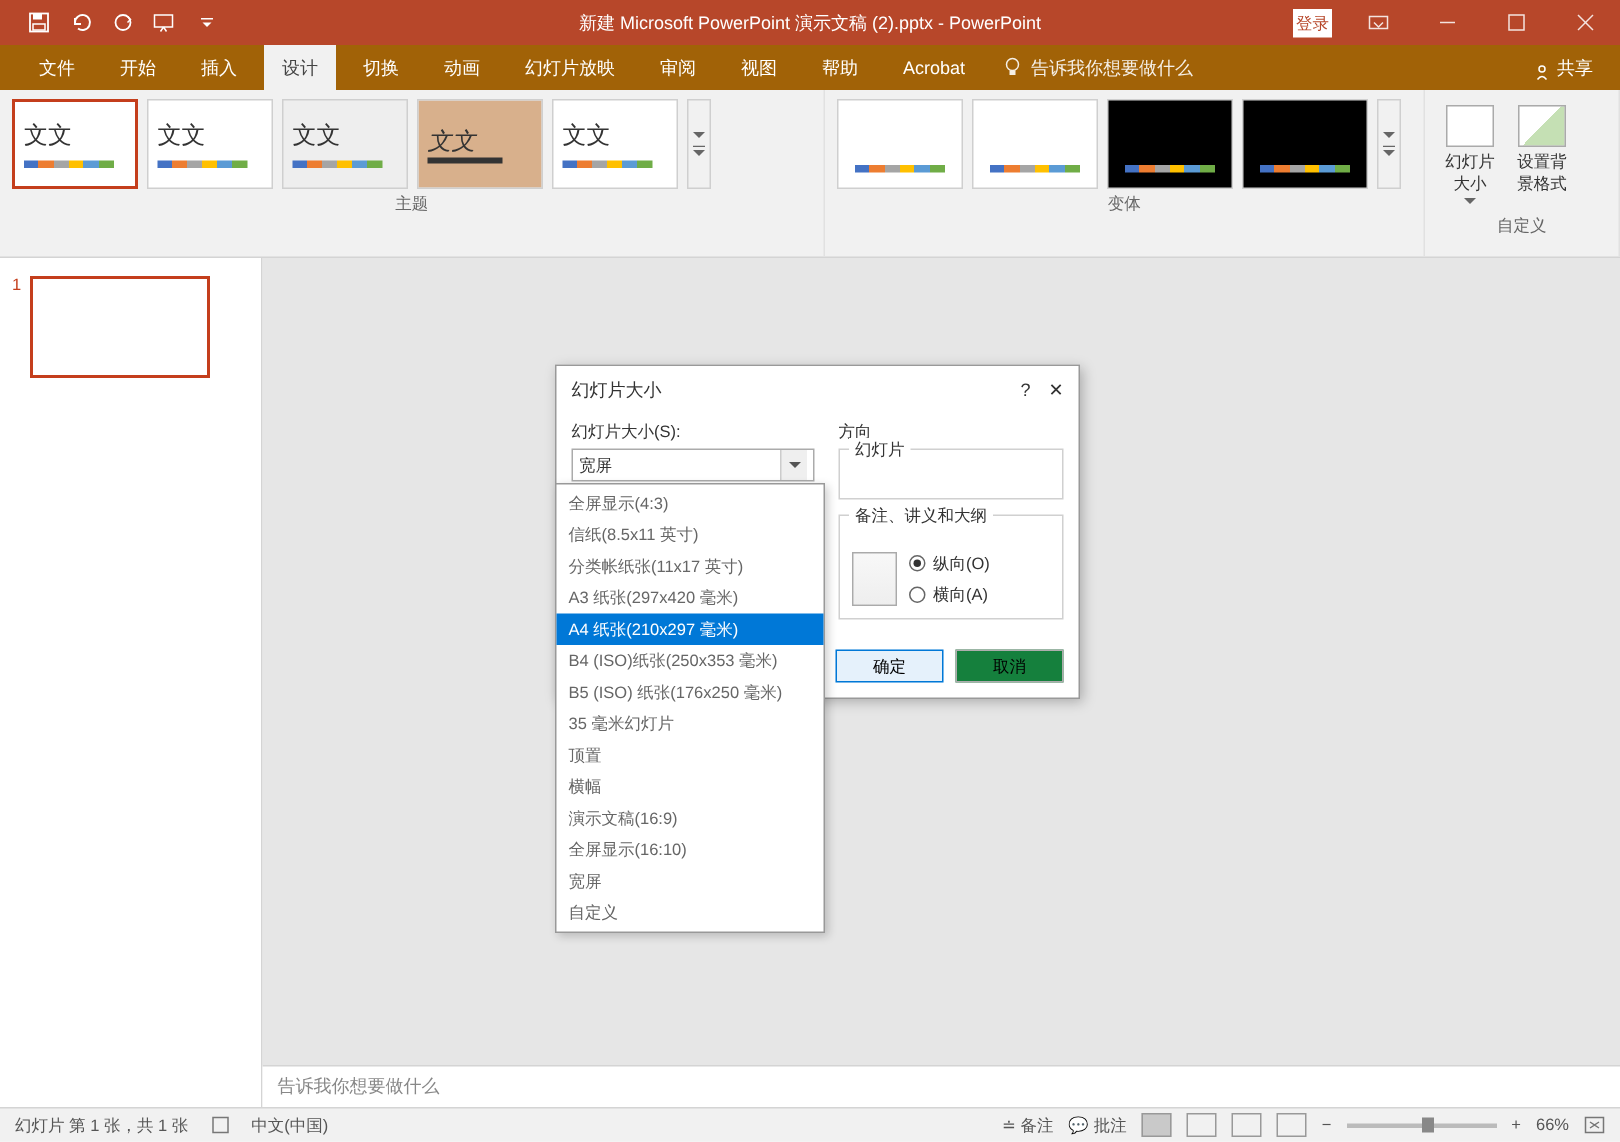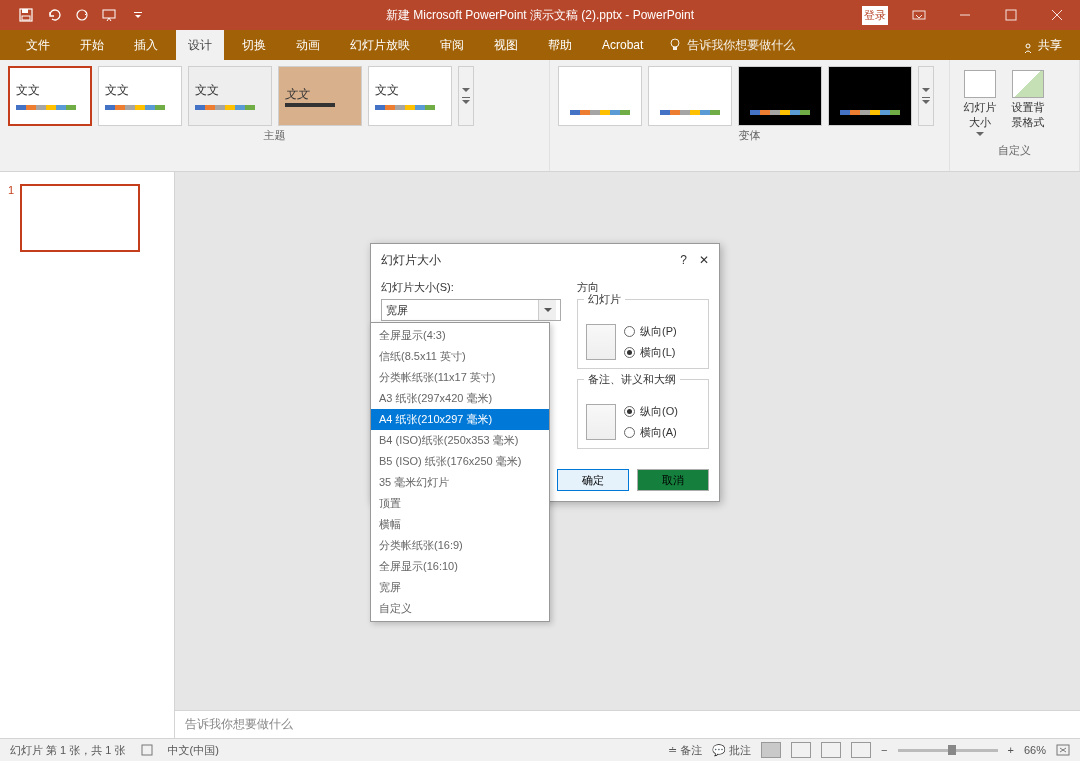--- a/index.html
+++ b/index.html
@@ -22,21 +22,21 @@
 .share{margin-left:auto;margin-right:18px;display:flex;align-items:flex-end;gap:4px;cursor:pointer}
 
 
 .ribbon{height:112px;background:#F1F1F1;border-bottom:1px solid #d4d4d4;display:flex;position:relative}
 .ribbon-group{display:flex;flex-direction:column;padding:6px 8px 2px;border-right:1px solid #e1e1e1}
 .ribbon-group-label{text-align:center;font-size:11px;color:#666;padding-top:2px}
 .theme-row{display:flex;gap:6px;align-items:flex-start}
 .theme-thumb{width:84px;height:60px;border:1px solid #cfcfcf;background:#fff;cursor:pointer;position:relative;display:flex;flex-direction:column;justify-content:center;align-items:flex-start;padding:6px}
 .theme-thumb.sel{border:2px solid #C43E1C}
 .theme-thumb.dark3{background:linear-gradient(#d8b08c,#d8b08c)}
-.theme-txt{font-size:12px;color:#333;font-family:Liberation Sans, sans-serif}
+.theme-txt{font-size:16px;color:#333;font-family:Liberation Sans, sans-serif}
 .theme-bar{height:5px;width:60px;background:linear-gradient(90deg,#4472C4 0 16%,#ED7D31 16% 33%,#A5A5A5 33% 50%,#FFC000 50% 66%,#5B9BD5 66% 83%,#70AD47 83%);margin-top:6px}
 .dropdown-handle{width:16px;display:flex;flex-direction:column;align-items:center;justify-content:center;gap:4px;border:1px solid #cfcfcf;height:60px;cursor:pointer}
 .variant-thumb{width:84px;height:60px;border:1px solid #cfcfcf;background:#fff;cursor:pointer;display:flex;align-items:flex-end;justify-content:center;padding-bottom:10px}
 .variant-thumb.dark{background:#000}
 .cust-btn{width:44px;display:flex;flex-direction:column;align-items:center;gap:2px;cursor:pointer;font-size:11px;text-align:center;padding:4px 2px}
 .cust-icon{width:32px;height:28px;border:1px solid #aaa;background:#fff;position:relative}
 
 
 .workspace{display:flex;height:calc(100% - 30px - 30px - 112px - 23px);background:#E6E6E6}
 .slide-panel{width:175px;background:#fff;border-right:1px solid #d4d4d4;padding:12px 8px}
@@ -54,21 +54,21 @@
 .zoom-slider::after{content:"";width:8px;height:10px;background:#888;position:absolute;left:50%;top:-4px}
 .view-btn{width:20px;height:16px;border:1px solid #999;cursor:pointer}
 .view-btn.active{background:#C9C9C9}
 
 
 .dialog{position:absolute;left:370px;top:243px;width:350px;background:#fff;border:1px solid #999;box-shadow:2px 2px 8px rgba(0,0,0,0.25);z-index:10}
 .dlg-title{height:32px;display:flex;align-items:center;padding:0 10px;font-size:12px;color:#333}
 .dlg-title-controls{margin-left:auto;display:flex;gap:12px}
 .dlg-body{padding:4px 10px 10px;display:flex;gap:16px}
 .dlg-left{flex:1}
-.dlg-right{width:132px}
+.dlg-right{width:150px}
 .field-label{font-size:11px;color:#333;margin-bottom:4px;display:block}
 .combo{width:100%;height:22px;border:1px solid #ababab;display:flex;align-items:center;padding:0 4px;font-size:11px;position:relative}
 .combo-arrow{margin-left:auto;width:18px;height:20px;border-left:1px solid #ccc;background:#efefef;display:flex;align-items:center;justify-content:center}
 .fieldset{border:1px solid #d0d0d0;padding:24px 8px 8px;margin-bottom:10px;position:relative}
 .fieldset-title{position:absolute;top:-8px;left:6px;background:#fff;padding:0 4px;font-size:11px;color:#333}
 .orient-row{display:flex;align-items:center;gap:8px}
 .page-icon{width:30px;height:36px;border:1px solid #aaa;background:linear-gradient(#f8f8f8,#eee)}
 .radio-col{display:flex;flex-direction:column;gap:6px}
 .radio-item{display:flex;align-items:center;gap:5px;font-size:11px}
 .radio{width:11px;height:11px;border:1px solid #666;border-radius:50%;display:inline-flex;align-items:center;justify-content:center}
@@ -318,33 +318,20 @@
             <svg width="8" height="5">
               <path d="M0 0 L4 4 L8 0" fill="#555"></path>
             </svg>
           </div>
       </div>
     </div>
     <div class="dlg-right">
       <span class="field-label">方向</span>
       <div class="fieldset">
         <span class="fieldset-title">幻灯片</span>
-        <div class="orient-row">
-          <div class="page-icon"></div>
-          <div class="radio-col">
-            <label class="radio-item">
-                <span class="radio"></span>
-                <span>纵向(P)</span>
-              </label>
-            <label class="radio-item">
-                <span class="radio checked"></span>
-                <span>横向(L)</span>
-              </label>
-          </div>
-        </div>
       </div>
       <div class="fieldset">
         <span class="fieldset-title">备注、讲义和大纲</span>
         <div class="orient-row">
           <div class="page-icon"></div>
           <div class="radio-col">
             <label class="radio-item">
                 <span class="radio checked"></span>
                 <span>纵向(O)</span>
               </label>
@@ -367,17 +354,17 @@
     <div class="dd-item">全屏显示(4:3)</div>
     <div class="dd-item">信纸(8.5x11 英寸)</div>
     <div class="dd-item">分类帐纸张(11x17 英寸)</div>
     <div class="dd-item">A3 纸张(297x420 毫米)</div>
     <div class="dd-item sel">A4 纸张(210x297 毫米)</div>
     <div class="dd-item">B4 (ISO)纸张(250x353 毫米)</div>
     <div class="dd-item">B5 (ISO) 纸张(176x250 毫米)</div>
     <div class="dd-item">35 毫米幻灯片</div>
     <div class="dd-item">顶置</div>
     <div class="dd-item">横幅</div>
-    <div class="dd-item">分类帐纸张(16:9)</div>
+    <div class="dd-item">演示文稿(16:9)</div>
     <div class="dd-item">全屏显示(16:10)</div>
     <div class="dd-item">宽屏</div>
     <div class="dd-item">自定义</div>
   </div>
 
 </body></html>

